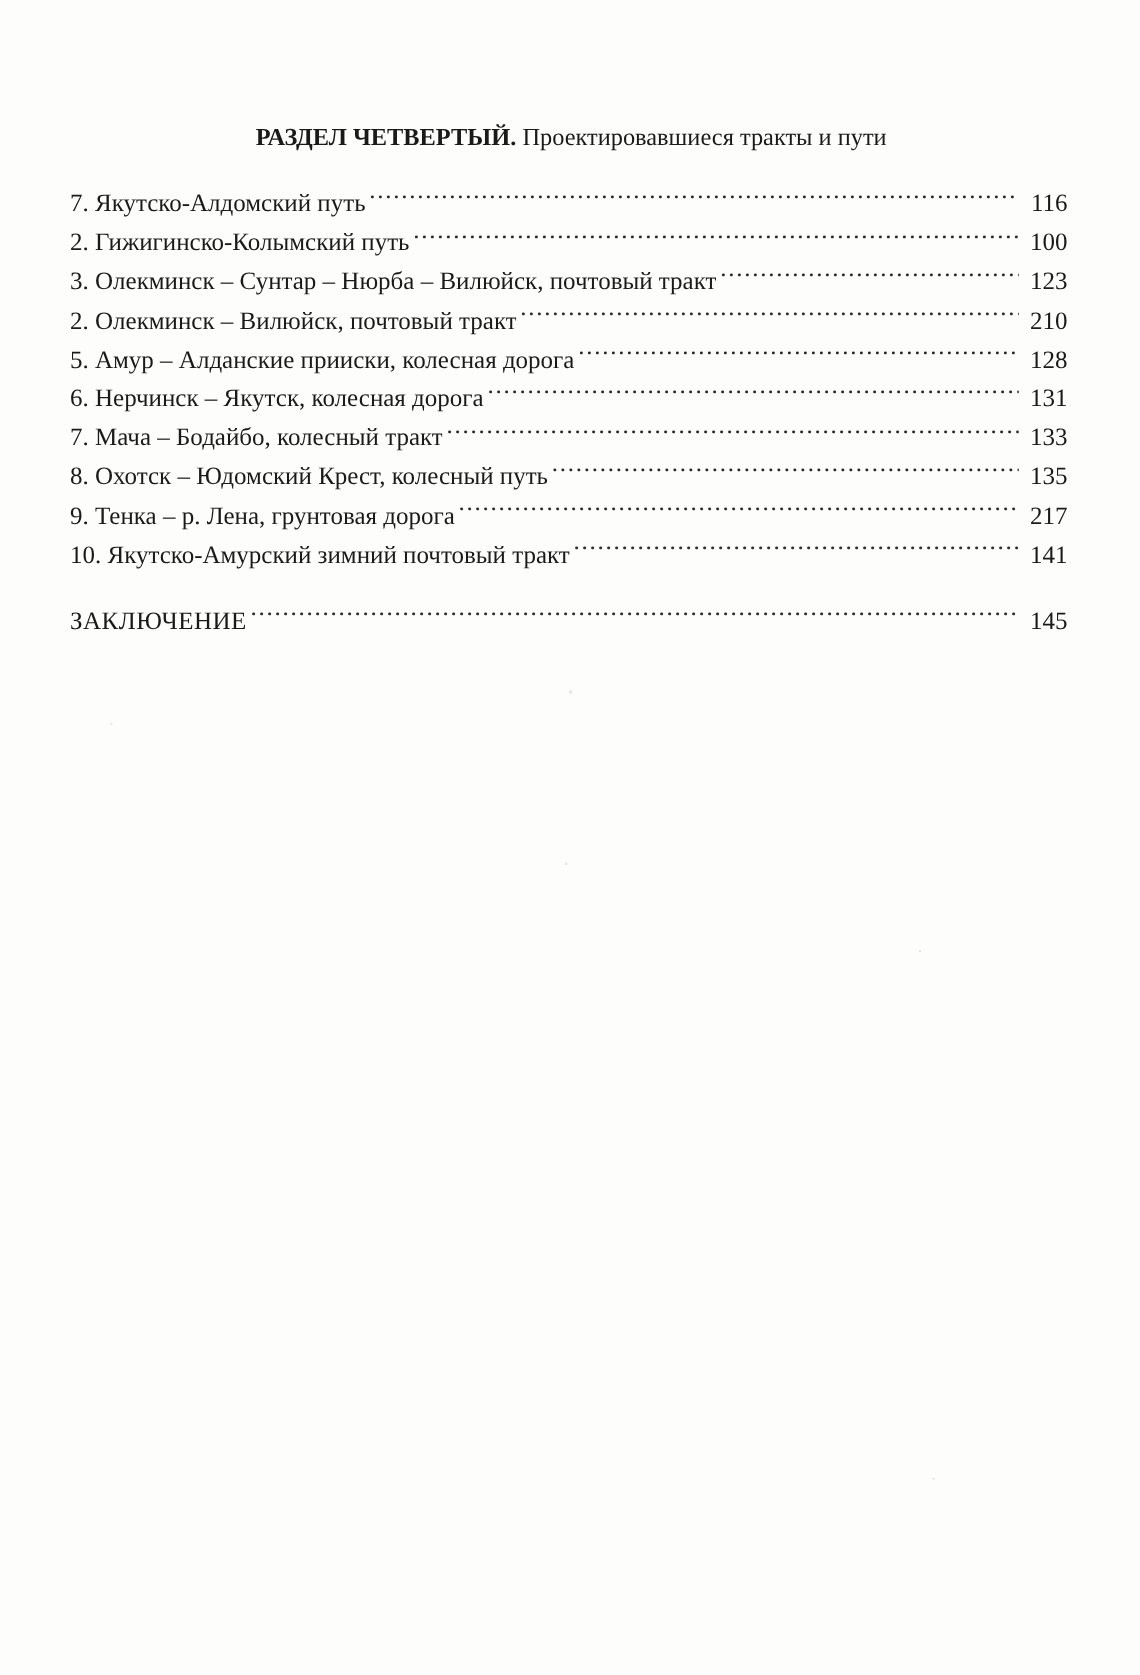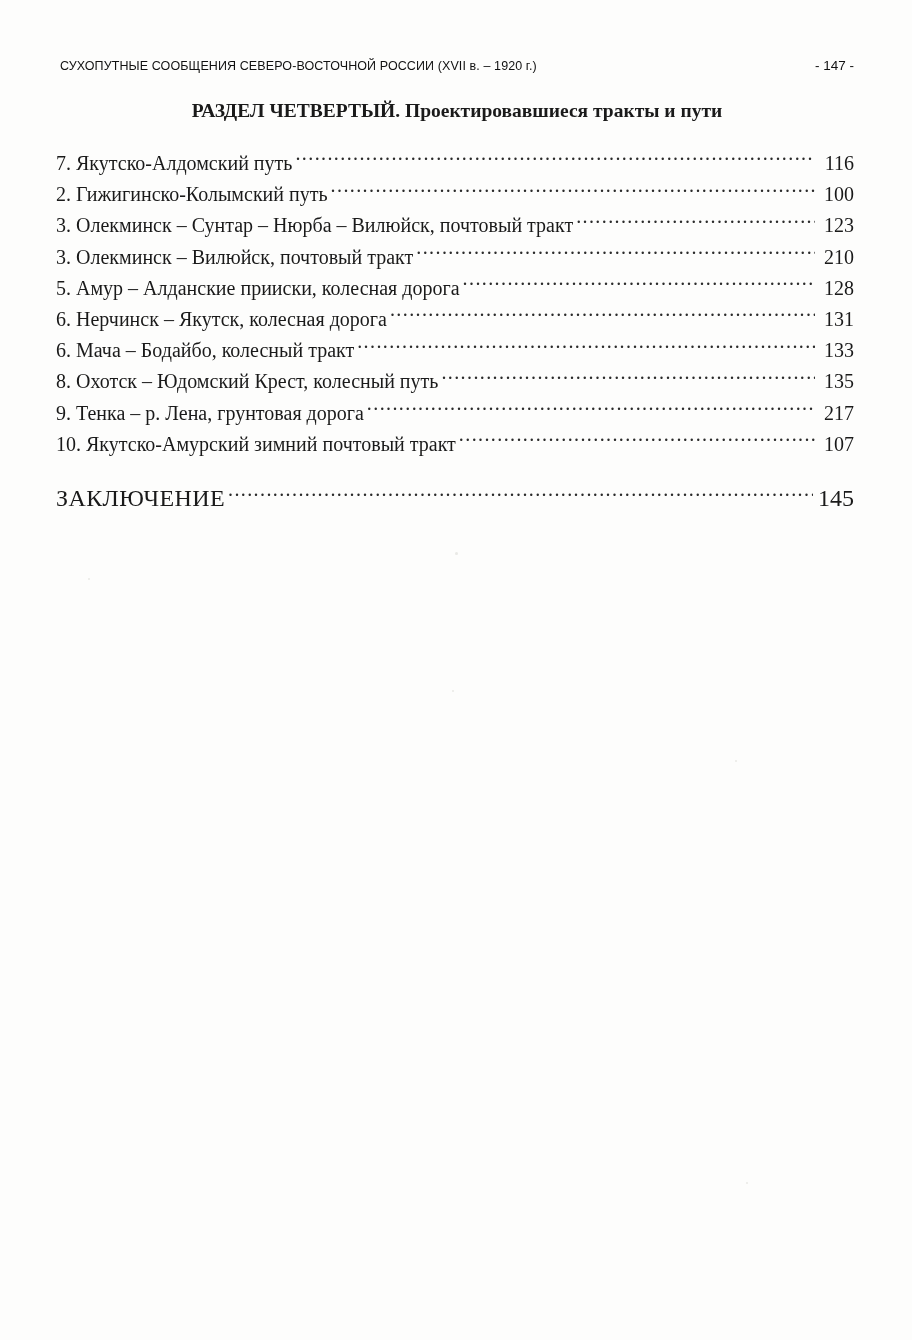--- a/index.html
+++ b/index.html
@@ -52,21 +52,21 @@
     top: 100px;
     left: 60px;
     right: 58px;
     text-align: center;
     font-size: 19.5px;
   }
   .section-heading .sh-strong {
     font-weight: bold;
   }
   .section-heading .sh-rest {
-    font-weight: bold;
+    font-weight: normal;
   }
 
   
   .toc {
     position: absolute;
     top: 148px;
     left: 56px;
     right: 58px;
   }
   .toc-entry {
@@ -103,44 +103,40 @@
     min-width: 34px;
     text-align: right;
     padding-left: 4px;
   }
 
   .toc-gap {
     height: 22px;
   }
 
   .toc-entry.conclusion {
-    font-size: 24px;
+    font-size: 20px;
     justify-content: center;
   }
   .toc-entry.conclusion .label {
     letter-spacing: 0.4px;
   }
 
   
   .speck {
     position: absolute;
     background: #d9d9d4;
     border-radius: 50%;
     opacity: 0.55;
   }
 </style>
 </head>
 <body>
 
 <div class="page">
 
-  <div class="running-head">
-    <div class="rh-title">СУХОПУТНЫЕ СООБЩЕНИЯ СЕВЕРО-ВОСТОЧНОЙ РОССИИ (XVII в. – 1920 г.)</div>
-    <div class="rh-page">- 147 -</div>
-  </div>
 
   <div class="section-heading">
     <span class="sh-strong">РАЗДЕЛ ЧЕТВЕРТЫЙ.</span>
     <span class="sh-rest">Проектировавшиеся тракты и пути</span>
   </div>
 
   <div class="toc">
 
     <div class="toc-entry">
       <span class="label">7. Якутско-Алдомский путь</span>
@@ -154,59 +150,59 @@
       <span class="page-no">100</span>
     </div>
 
     <div class="toc-entry">
       <span class="label">3. Олекминск – Сунтар – Нюрба – Вилюйск, почтовый тракт</span>
       <span class="leader"></span>
       <span class="page-no">123</span>
     </div>
 
     <div class="toc-entry">
-      <span class="label">3. Олекминск – Вилюйск, почтовый тракт</span>
+      <span class="label">2. Олекминск – Вилюйск, почтовый тракт</span>
       <span class="leader"></span>
       <span class="page-no">210</span>
     </div>
 
     <div class="toc-entry">
       <span class="label">5. Амур – Алданские прииски, колесная дорога</span>
       <span class="leader"></span>
       <span class="page-no">128</span>
     </div>
 
     <div class="toc-entry">
       <span class="label">6. Нерчинск – Якутск, колесная дорога</span>
       <span class="leader"></span>
       <span class="page-no">131</span>
     </div>
 
     <div class="toc-entry">
-      <span class="label">6. Мача – Бодайбо, колесный тракт</span>
+      <span class="label">7. Мача – Бодайбо, колесный тракт</span>
       <span class="leader"></span>
       <span class="page-no">133</span>
     </div>
 
     <div class="toc-entry">
       <span class="label">8. Охотск – Юдомский Крест, колесный путь</span>
       <span class="leader"></span>
       <span class="page-no">135</span>
     </div>
 
     <div class="toc-entry">
       <span class="label">9. Тенка – р. Лена, грунтовая дорога</span>
       <span class="leader"></span>
       <span class="page-no">217</span>
     </div>
 
     <div class="toc-entry">
       <span class="label">10. Якутско-Амурский зимний почтовый тракт</span>
       <span class="leader"></span>
-      <span class="page-no">107</span>
+      <span class="page-no">141</span>
     </div>
 
     <div class="toc-gap"></div>
 
     <div class="toc-entry conclusion">
       <span class="label">ЗАКЛЮЧЕНИЕ</span>
       <span class="leader"></span>
       <span class="page-no">145</span>
     </div>
 

